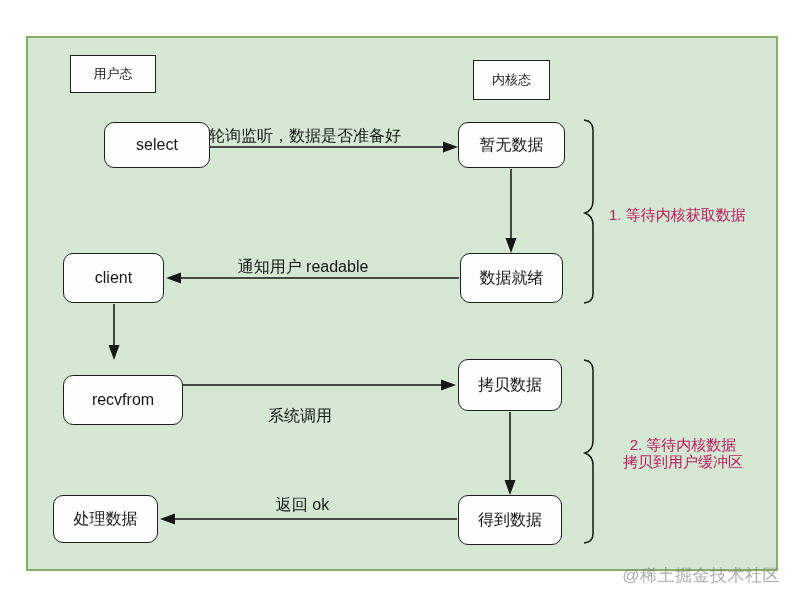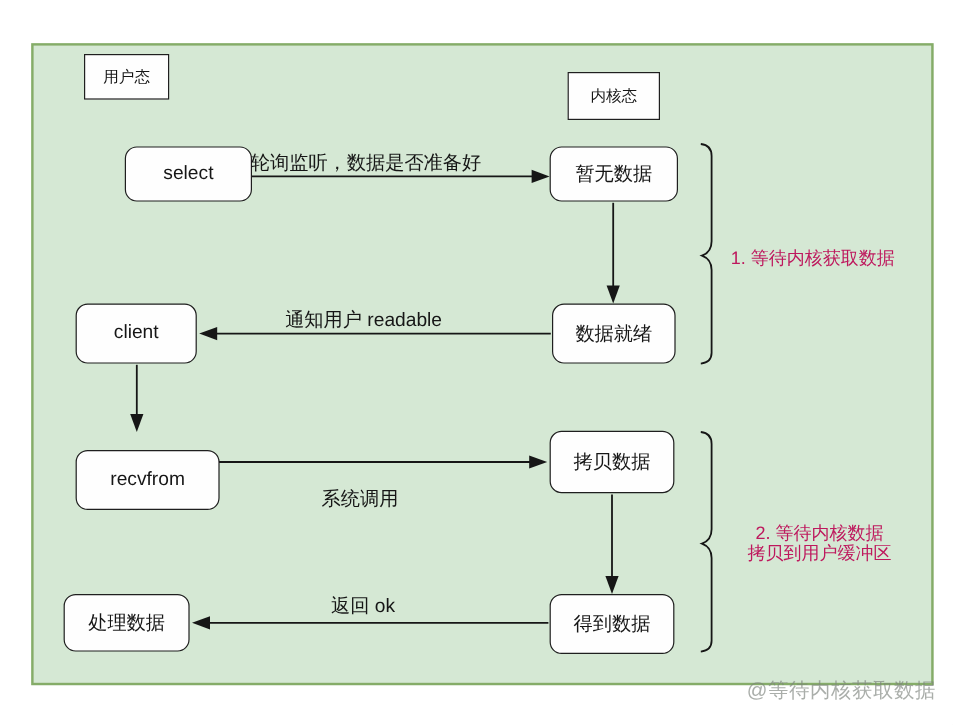--- a/index.html
+++ b/index.html
@@ -32,21 +32,21 @@
     border: 1.5px solid #1f1f1f;
     box-sizing: border-box;
     display: flex;
     align-items: center;
     justify-content: center;
     white-space: nowrap;
   }
   .node { border-radius: 10px; font-size: 16px; }
   .hdr  { border-radius: 0; font-size: 13px; }
 
-  .hdr-user   { left: 70px;  top: 45px;  width: 71px;  height: 38px; }
+  .hdr-user   { left: 70px;  top: 55px;  width: 86px;  height: 38px; }
   .hdr-kernel { left: 473px; top: 60px;  width: 77px;  height: 40px; }
 
   .b-select   { left: 62px;  top: 122px; width: 106px; height: 46px; margin-left: 42px; }
   .b-nodata   { left: 458px; top: 122px; width: 107px; height: 46px; }
   .b-client   { left: 63px;  top: 253px; width: 101px; height: 50px; }
   .b-ready    { left: 460px; top: 253px; width: 103px; height: 50px; }
   .b-recvfrom { left: 63px;  top: 375px; width: 120px; height: 50px; }
   .b-copy     { left: 458px; top: 359px; width: 104px; height: 52px; }
   .b-process  { left: 53px;  top: 495px; width: 105px; height: 48px; }
   .b-got      { left: 458px; top: 495px; width: 104px; height: 50px; }
@@ -168,15 +168,15 @@
   <div class="edge-label lbl-notify">通知用户 readable</div>
   <div class="edge-label lbl-syscall">系统调用</div>
   <div class="edge-label lbl-return">返回 ok</div>
 
   <div class="brace-label lbl-stage1">1. 等待内核获取数据</div>
   <div class="brace-label lbl-stage2">
     <div>2. 等待内核数据</div>
     <div>拷贝到用户缓冲区</div>
   </div>
 
-  <div class="watermark">@等待内核获取数据</div>
+  <div class="watermark">@稀土掘金技术社区</div>
 
 </div>
 
 </body></html>

